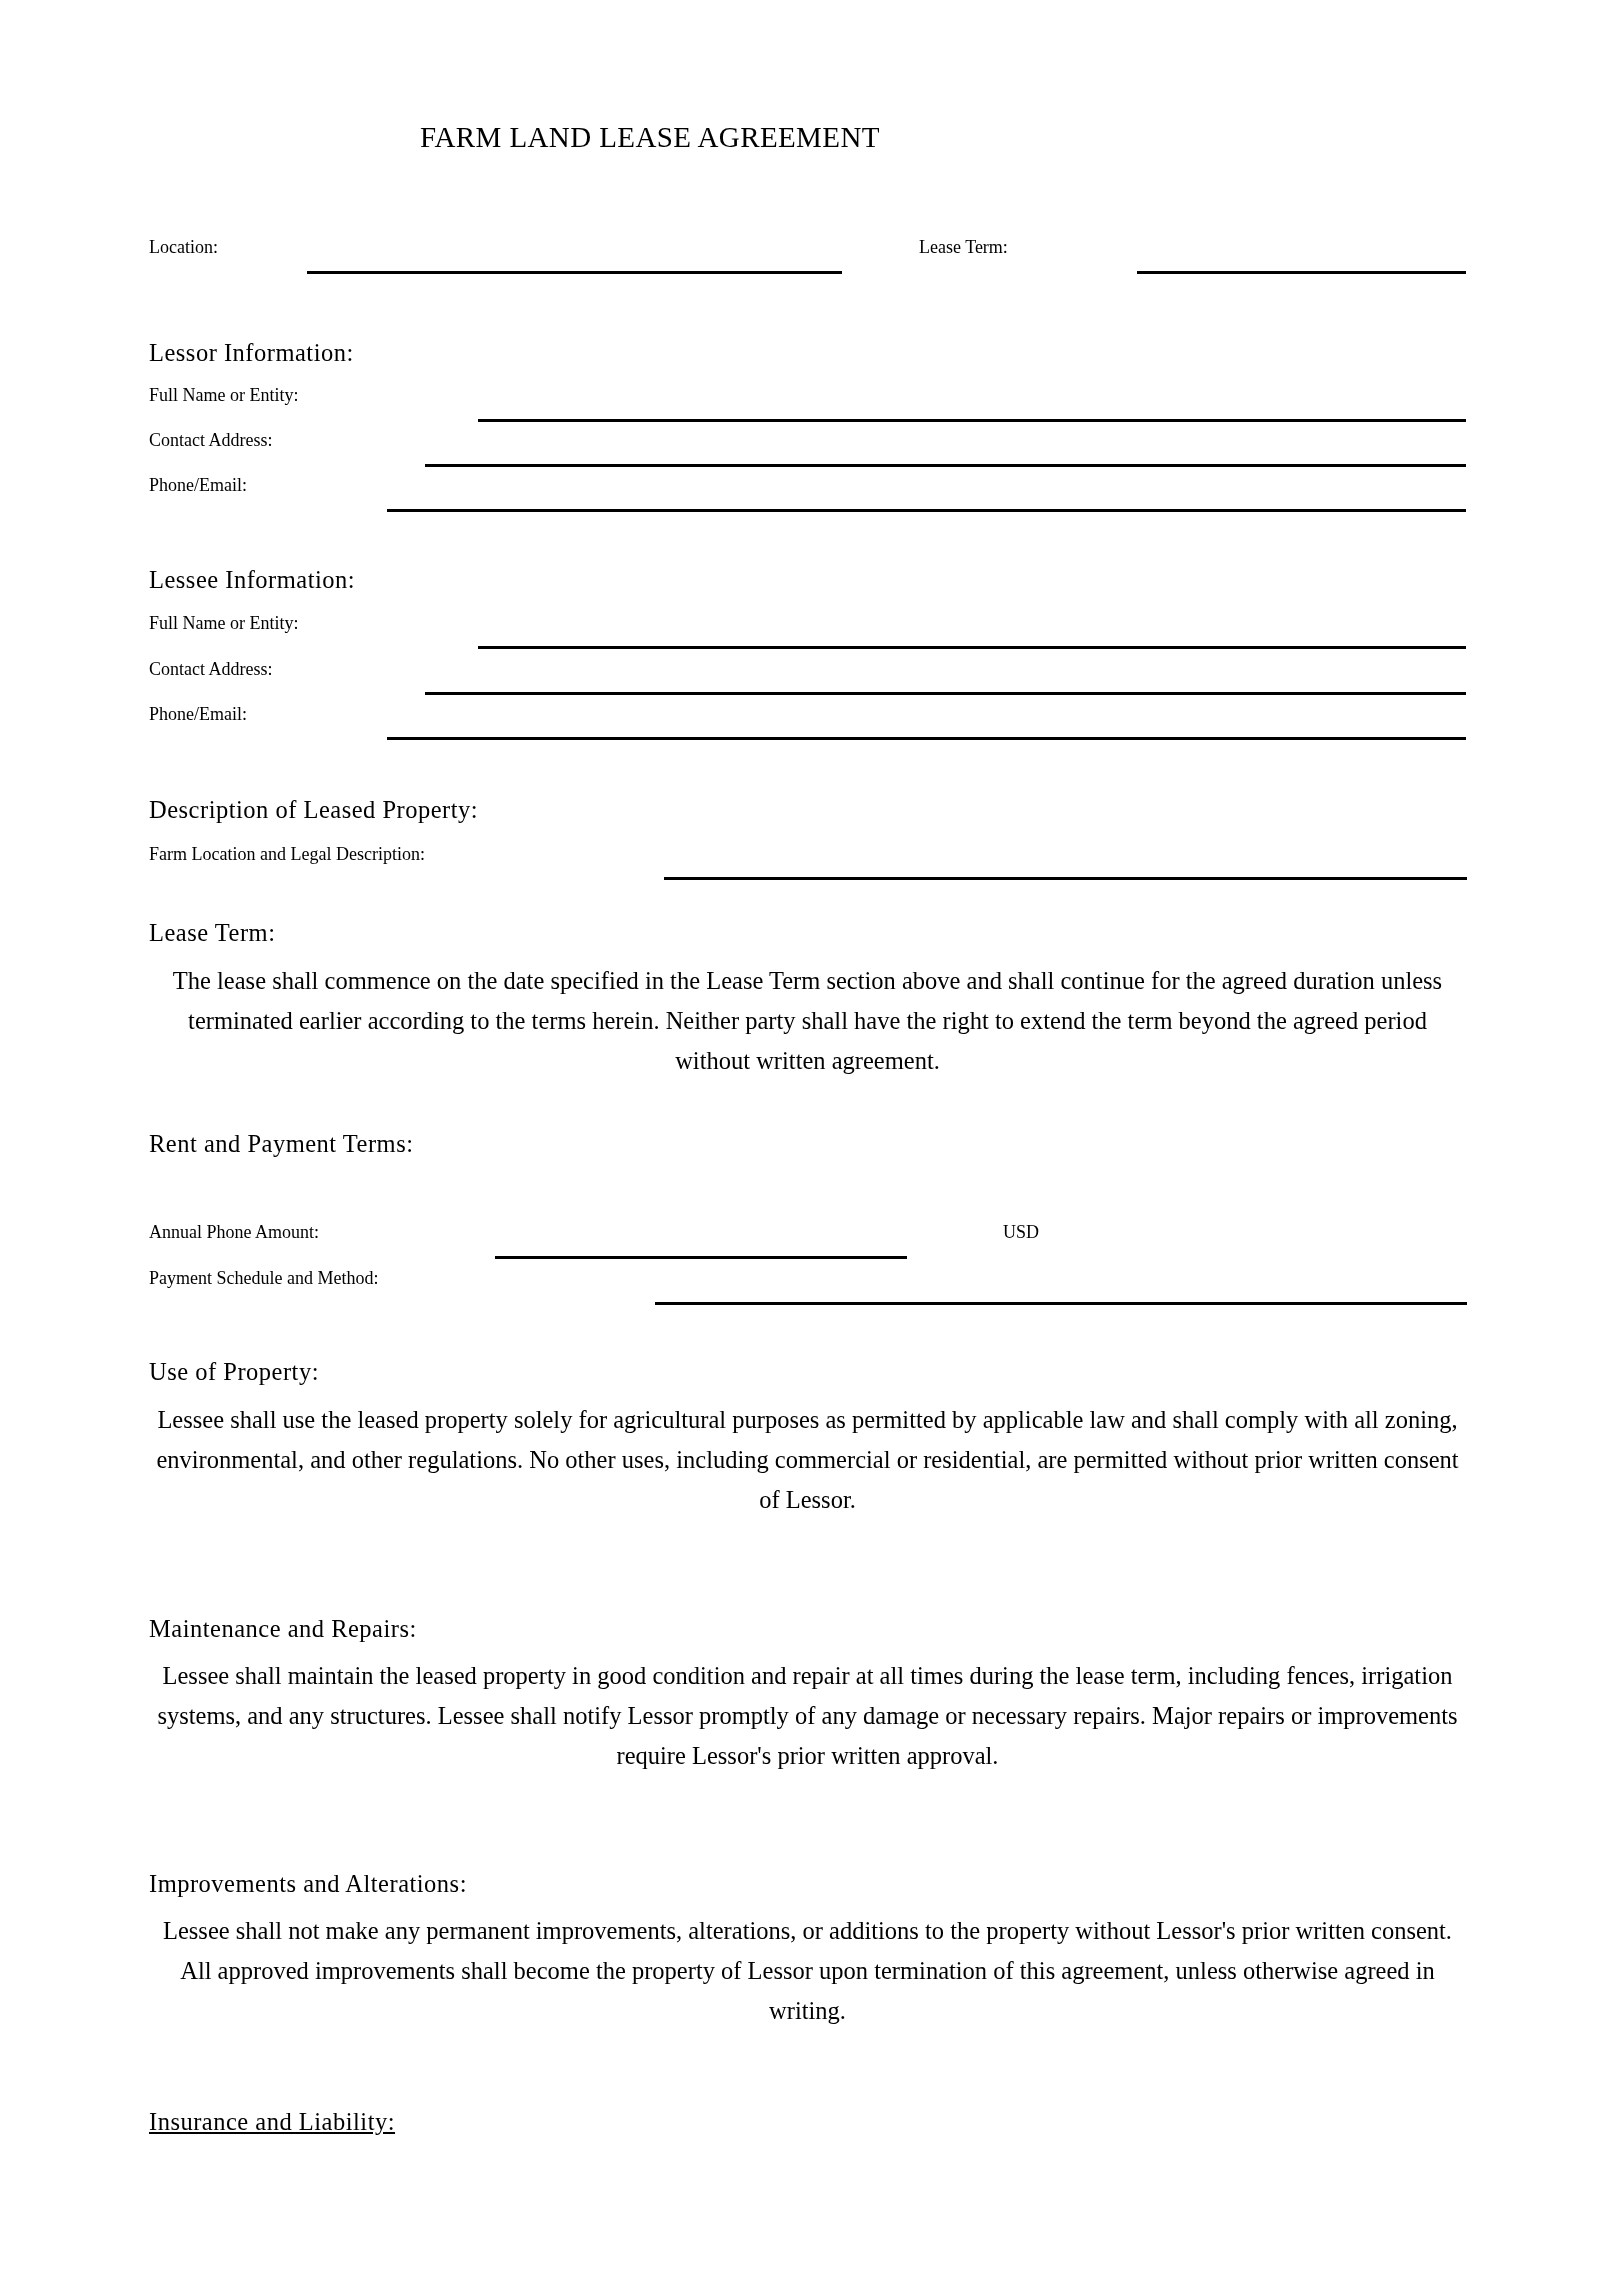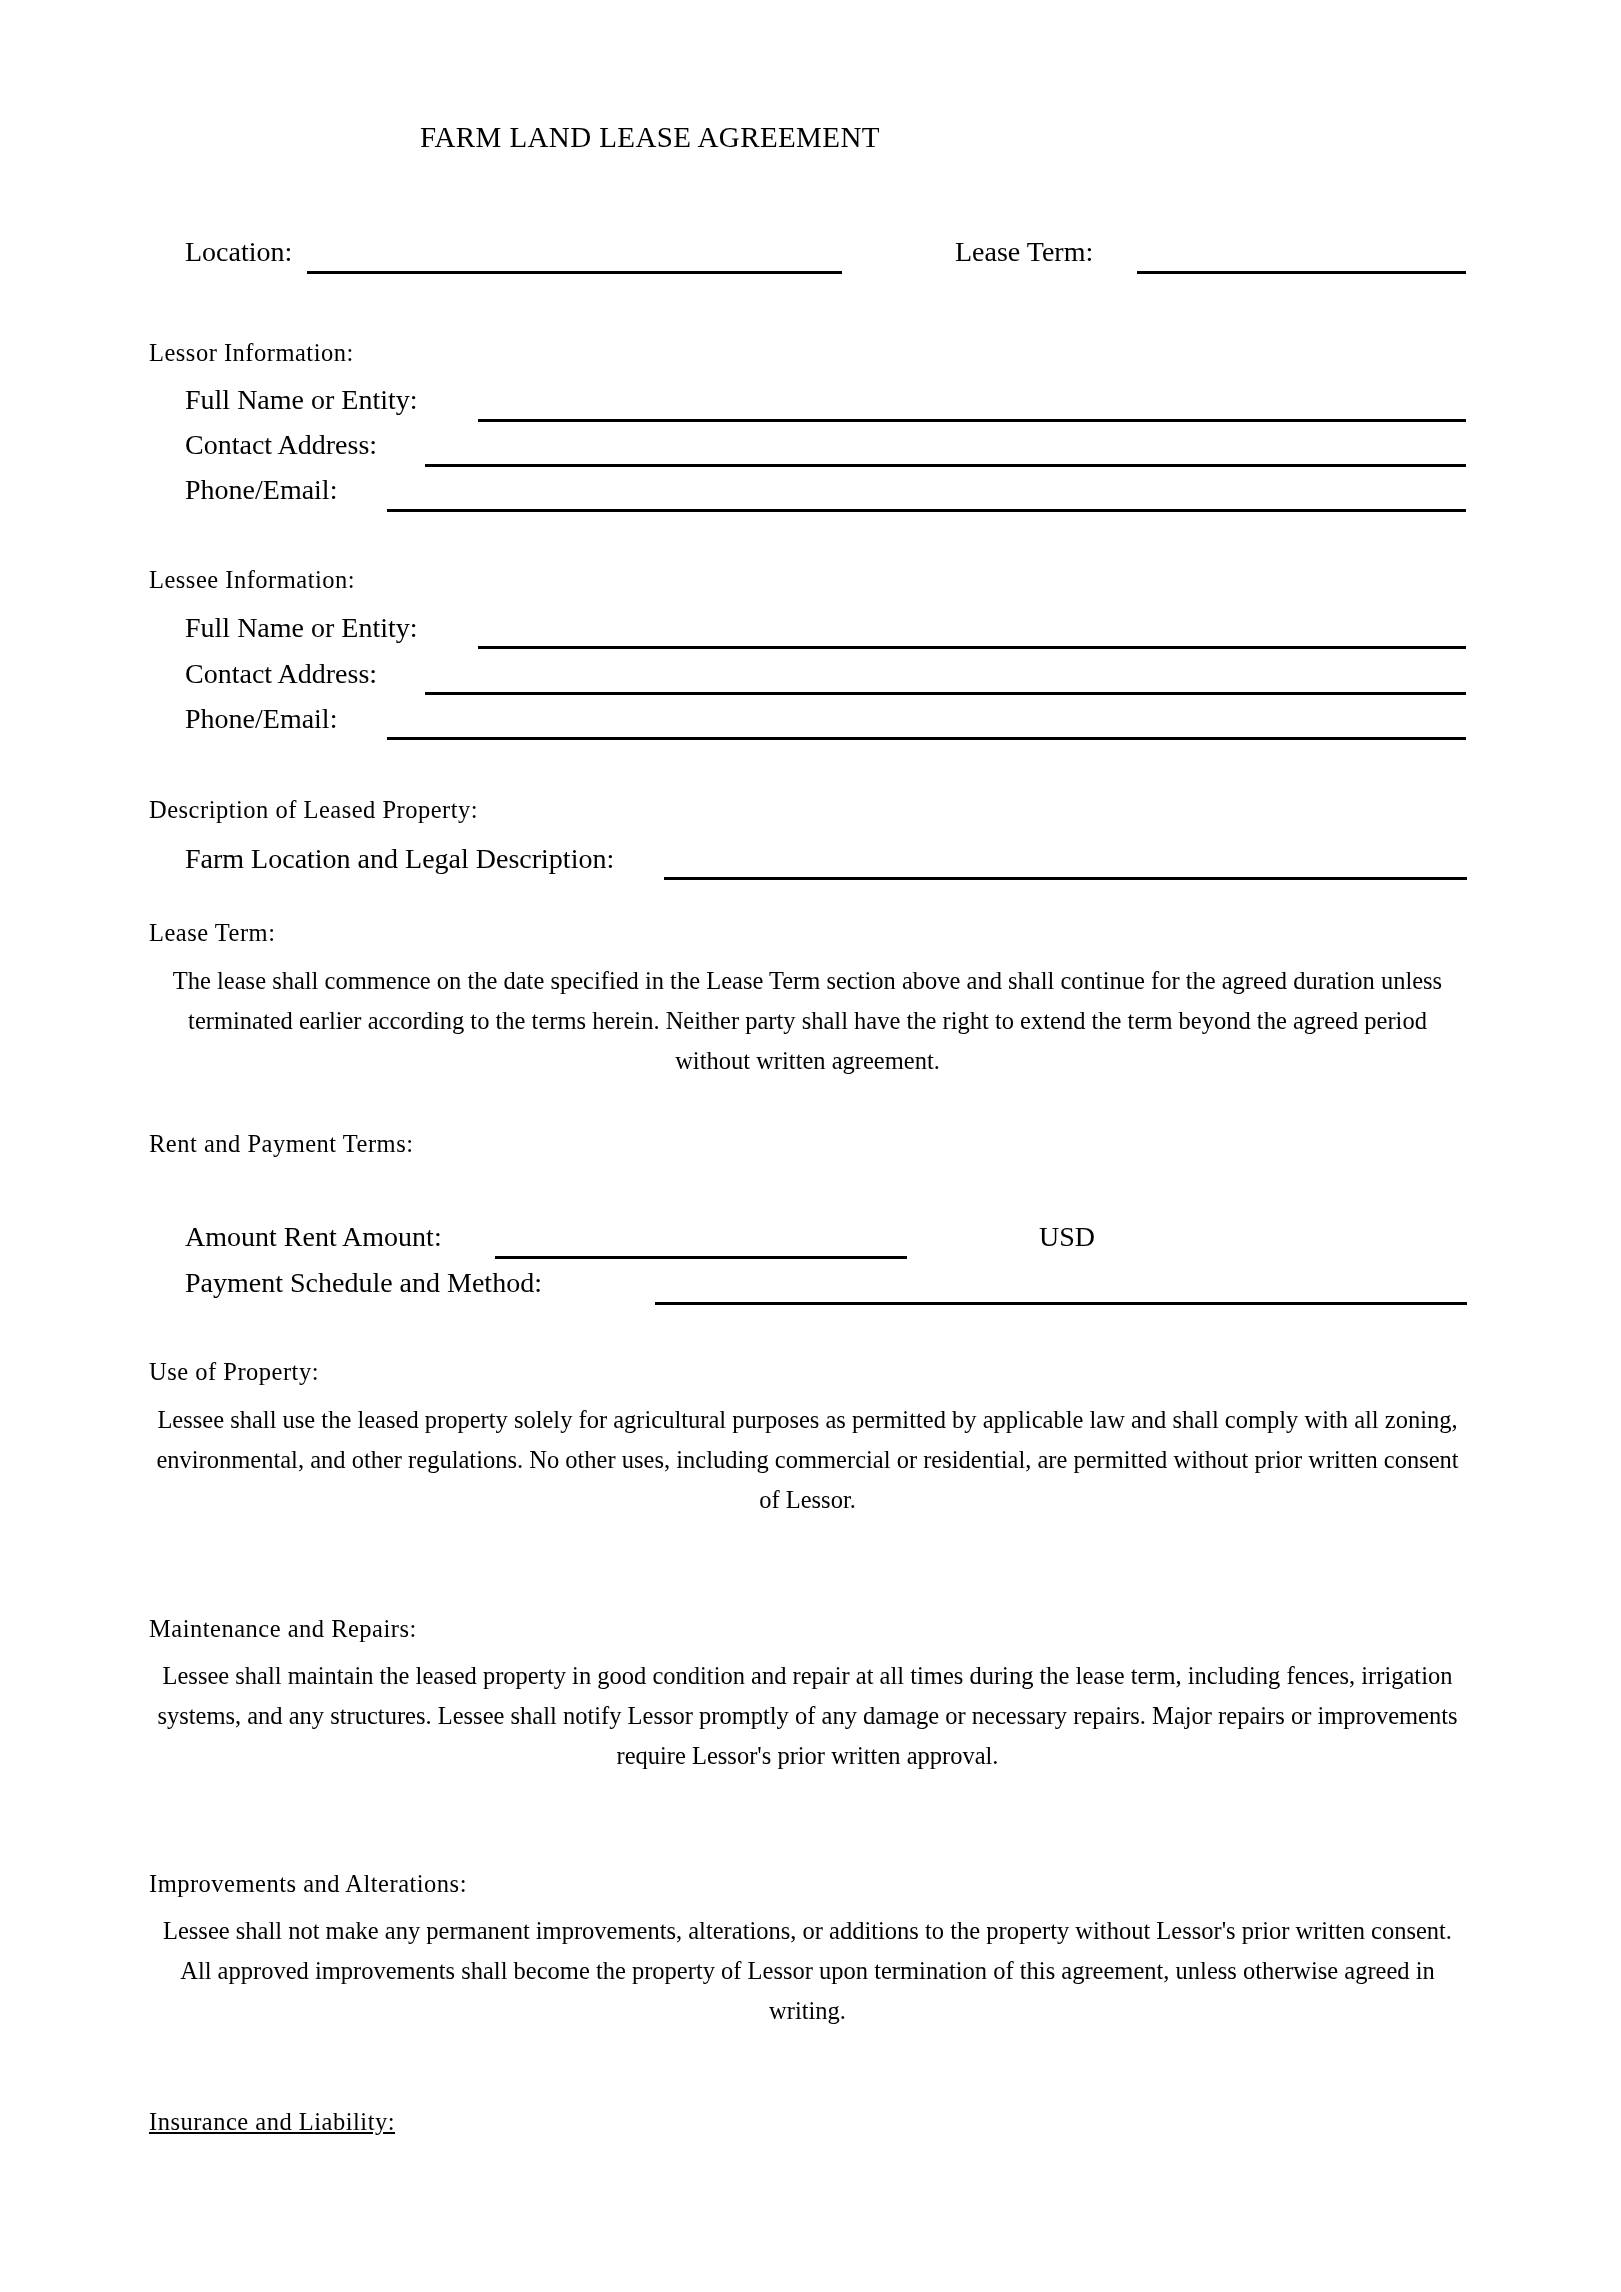--- a/index.html
+++ b/index.html
@@ -35,24 +35,23 @@
     font-size: 29px;
     letter-spacing: 0.4px;
     font-weight: normal;
     line-height: 1;
     white-space: nowrap;
   }
 
   
   .lbl {
     position: absolute;
-    font-size: 28px;
+    font-size: 18px;
     line-height: 1;
     white-space: nowrap;
-    margin-left: 36px;
   }
 
   
   .rule {
     position: absolute;
     height: 2.9px;
     background: #000000;
   }
 
   
@@ -120,21 +119,21 @@
 
   <div class="lbl" style="left:149px; top:845px;">Farm Location and Legal Description:</div>
   <div class="lbl" style="left:666px; top:845px;"></div>
   <div class="rule" style="left:664px; top:877px; width:803px;"></div>
 
   <div class="sec-head" style="top:921px;">Lease Term:</div>
   <div class="para" style="top:961px;">The lease shall commence on the date specified in the Lease Term section above and shall continue for the agreed duration unless terminated earlier according to the terms herein. Neither party shall have the right to extend the term beyond the agreed period without written agreement.</div>
 
   <div class="sec-head" style="top:1132px;">Rent and Payment Terms:</div>
 
-  <div class="lbl" style="left:149px; top:1223px;">Amount Rent Amount:</div>
+  <div class="lbl" style="left:149px; top:1223px;">Annual Phone Amount:</div>
   <div class="lbl" style="left:497px; top:1223px;"></div>
   <div class="rule" style="left:495px; top:1256px; width:412px;"></div>
   <div class="lbl" style="left:1003px; top:1223px;">USD</div>
 
   <div class="lbl" style="left:149px; top:1269px;">Payment Schedule and Method:</div>
   <div class="lbl" style="left:657px; top:1269px;"></div>
   <div class="rule" style="left:655px; top:1302px; width:812px;"></div>
 
   <div class="sec-head" style="top:1360px;text-align:center;">Use of Property:</div>
   <div class="para" style="top:1400px;">Lessee shall use the leased property solely for agricultural purposes as permitted by applicable law and shall comply with all zoning, environmental, and other regulations. No other uses, including commercial or residential, are permitted without prior written consent of Lessor.</div>

